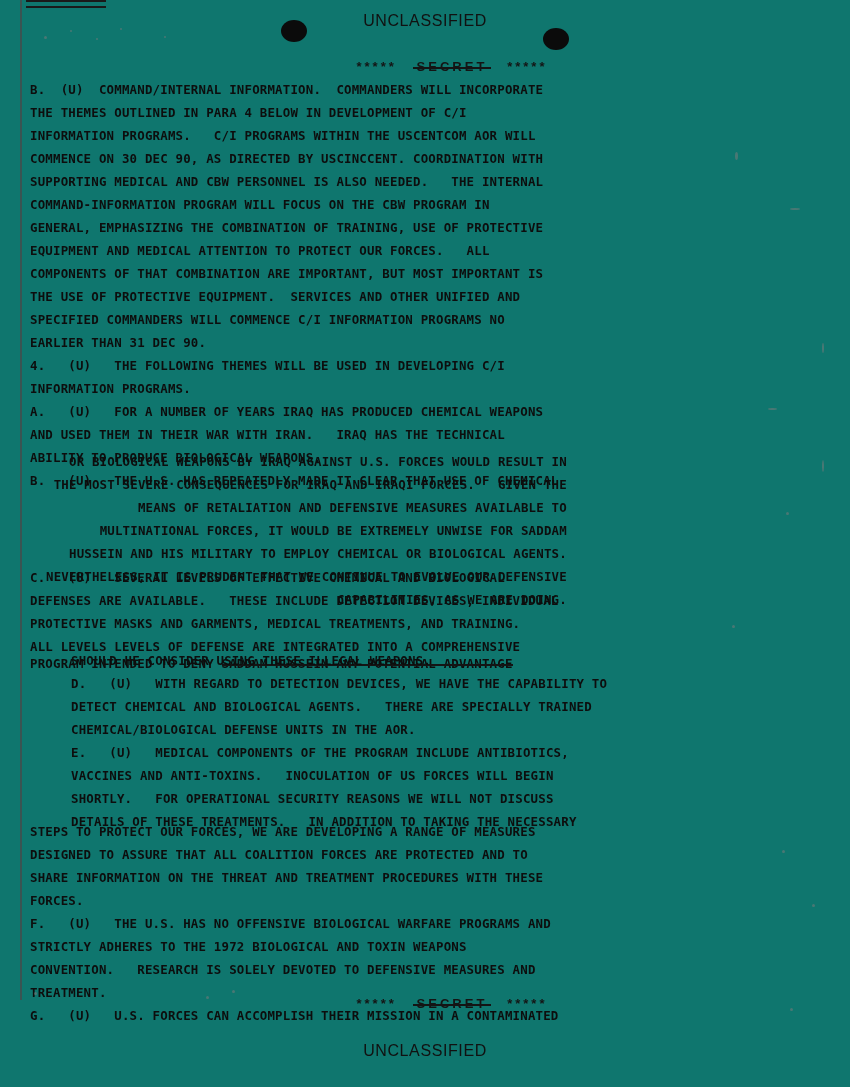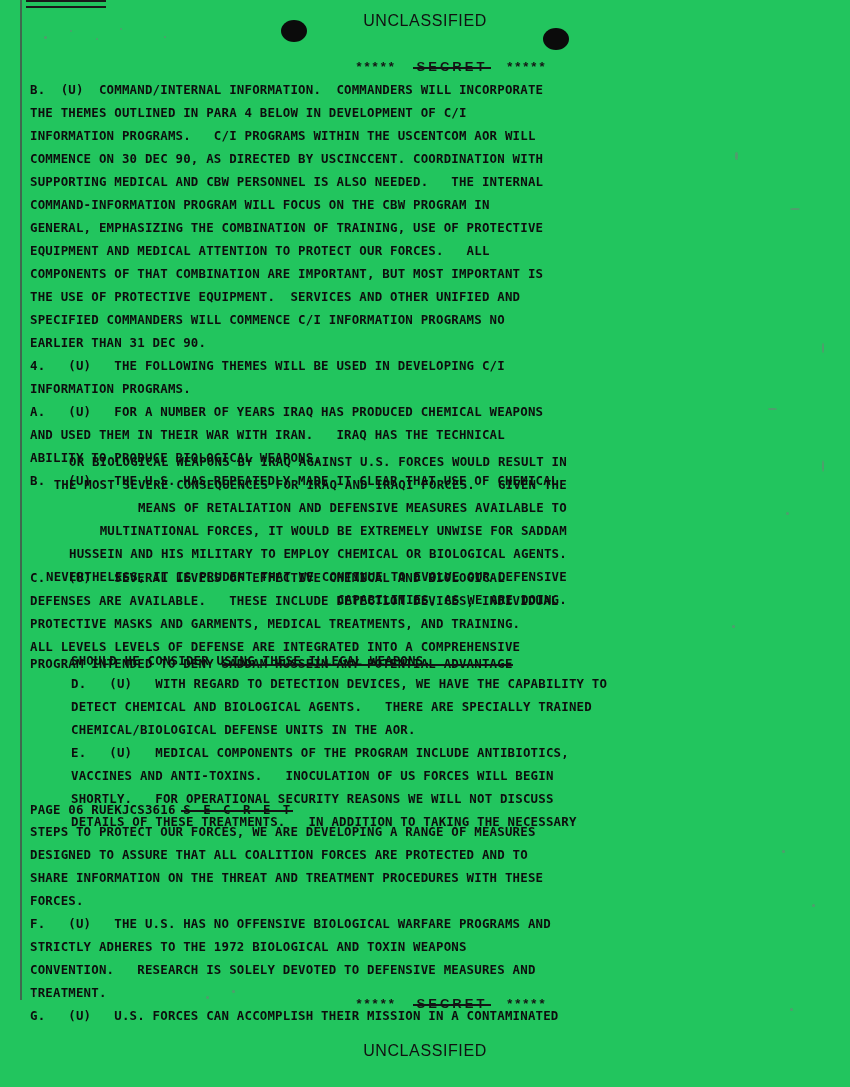--- a/index.html
+++ b/index.html
@@ -14,21 +14,21 @@
     overflow: hidden;
     font-family: "DejaVu Sans Mono", monospace;
     color: #000000;
   }
 
   .page {
     position: absolute;
     left: 0; top: 0;
     width: 850px;
     height: 1087px;
-    background: #22c55e;
+    background: #0f766e;
   }
 
   
   .speck {
     position: absolute;
     background: #7a7a7a;
     border-radius: 50%;
     opacity: .55;
   }
 
@@ -218,21 +218,20 @@
 
   <div class="tblock" style="left:30px; top:649px;margin-left:41px;">SHOULD HE CONSIDER USING THESE ILLEGAL WEAPONS.
 D.   (U)   WITH REGARD TO DETECTION DEVICES, WE HAVE THE CAPABILITY TO
 DETECT CHEMICAL AND BIOLOGICAL AGENTS.   THERE ARE SPECIALLY TRAINED
 CHEMICAL/BIOLOGICAL DEFENSE UNITS IN THE AOR.
 E.   (U)   MEDICAL COMPONENTS OF THE PROGRAM INCLUDE ANTIBIOTICS,
 VACCINES AND ANTI-TOXINS.   INOCULATION OF US FORCES WILL BEGIN
 SHORTLY.   FOR OPERATIONAL SECURITY REASONS WE WILL NOT DISCUSS
 DETAILS OF THESE TREATMENTS.   IN ADDITION TO TAKING THE NECESSARY</div>
 
-  <div class="pagehdr ph2"><span>PAGE 06 RUEKJCS3616</span><span>&nbsp;</span><span class="stamp">S E C R E T</span></div>
 
   <div class="tblock" style="left:30px; top:820px;">STEPS TO PROTECT OUR FORCES, WE ARE DEVELOPING A RANGE OF MEASURES
 DESIGNED TO ASSURE THAT ALL COALITION FORCES ARE PROTECTED AND TO
 SHARE INFORMATION ON THE THREAT AND TREATMENT PROCEDURES WITH THESE
 FORCES.
 F.   (U)   THE U.S. HAS NO OFFENSIVE BIOLOGICAL WARFARE PROGRAMS AND
 STRICTLY ADHERES TO THE 1972 BIOLOGICAL AND TOXIN WEAPONS
 CONVENTION.   RESEARCH IS SOLELY DEVOTED TO DEFENSIVE MEASURES AND
 TREATMENT.
 G.   (U)   U.S. FORCES CAN ACCOMPLISH THEIR MISSION IN A CONTAMINATED</div>

